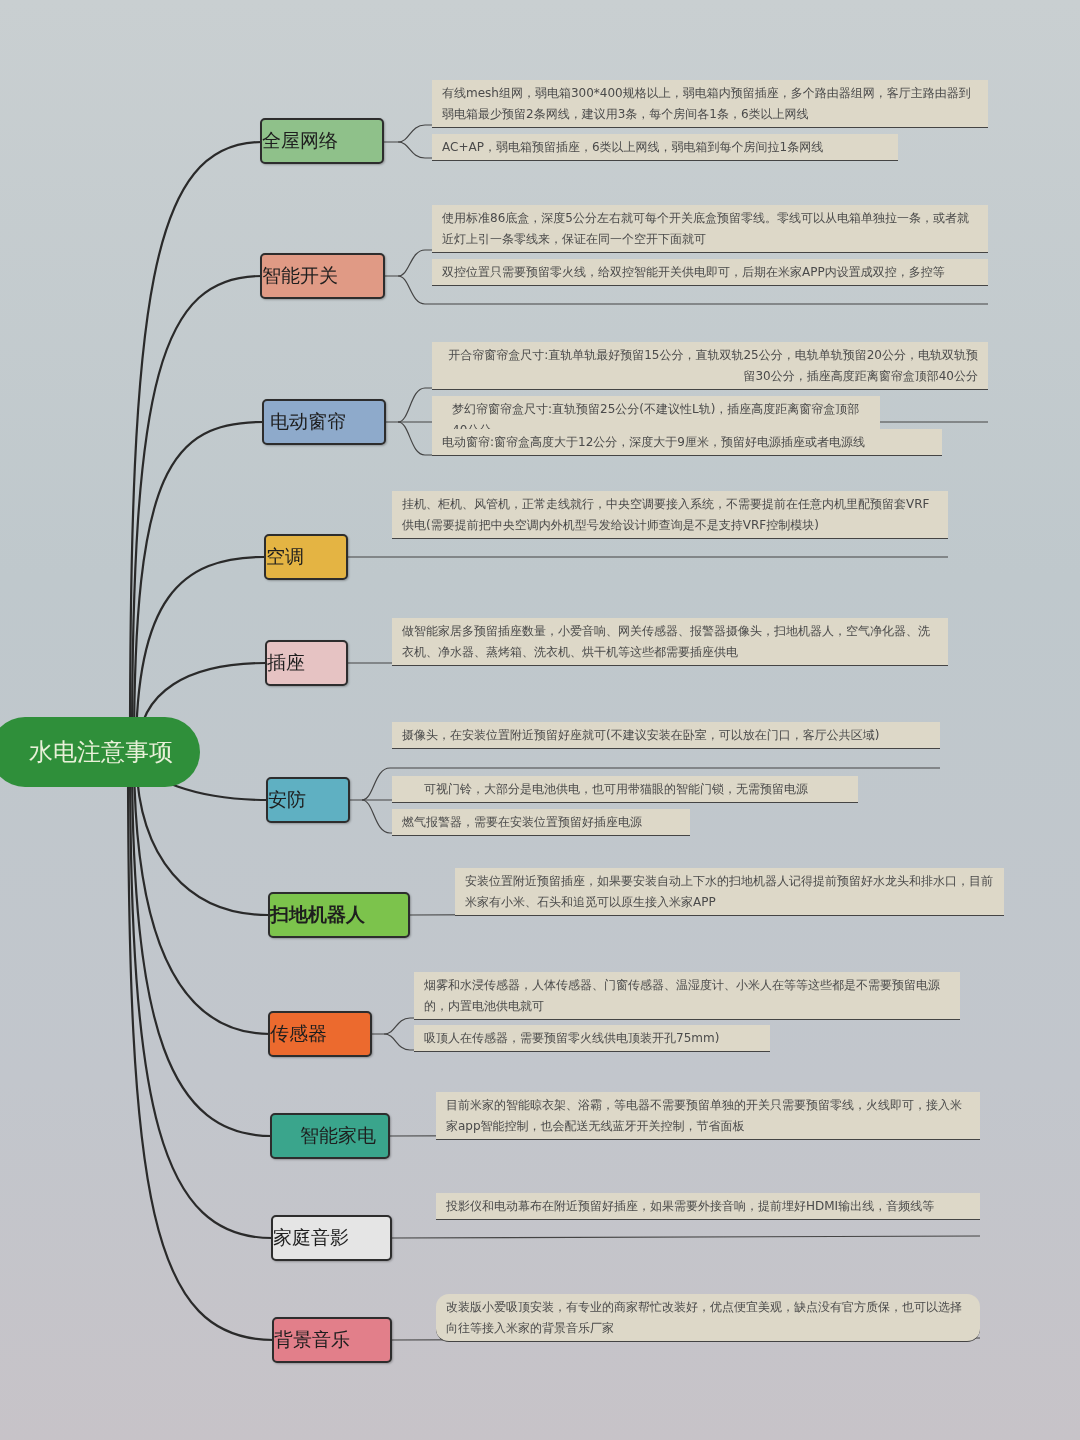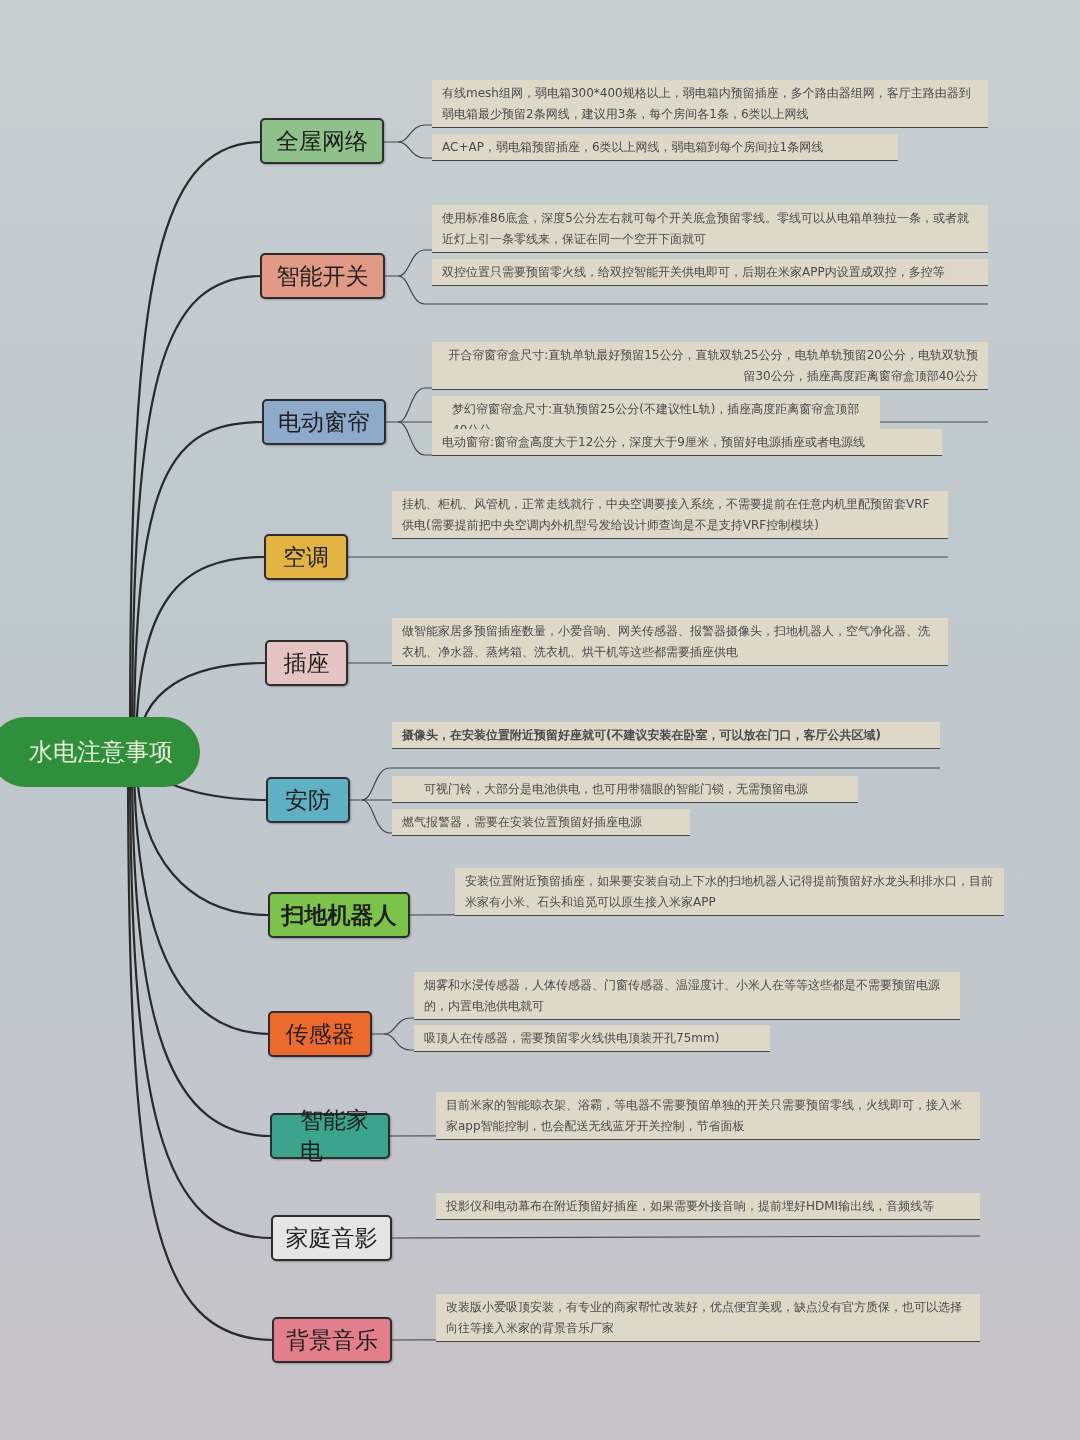--- a/index.html
+++ b/index.html
@@ -4,21 +4,21 @@
 <style>
   html,body{margin:0;padding:0;}
   body{width:1080px;height:1440px;position:relative;overflow:hidden;
     background:linear-gradient(180deg,#c9cfd1 0%,#bfc8cc 40%,#c2c6cc 75%,#c7c3c8 100%);
     font-family:"DejaVu Sans","Liberation Sans",sans-serif;}
   svg.links{position:absolute;left:0;top:0;}
   .root{position:absolute;left:-10px;top:717px;width:210px;height:70px;border-radius:35px;
     background:#2f8f3a;color:#e8f0d8;font-size:24px;display:flex;align-items:center;justify-content:center;
     box-sizing:border-box;padding-left:12px;}
   .node{position:absolute;height:46px;border:2px solid #2d2d2d;border-radius:5px;
-    display:flex;align-items:center;justify-content:center;font-size:23px;color:#1e1e1e;box-sizing:border-box;
+    display:flex;align-items:center;font-size:19px;color:#1e1e1e;box-sizing:border-box;
     box-shadow:1px 1px 2px rgba(0,0,0,0.25);}
   .leaf{position:absolute;background:#ddd8c8;color:#4a4a4a;font-size:12px;line-height:21px;
     padding:3px 10px 2px 10px;box-sizing:border-box;border-bottom:1.5px solid #444;}
 </style>
 </head>
 <body>
 
 <svg class="links" width="1080" height="1440">
   <g fill="none" stroke="#2a2a2a" stroke-width="2.2">
     <path d="M130 752 C130 300, 150 142, 262 142"></path>
@@ -75,41 +75,41 @@
 </div>
 <div class="leaf" style="left:432px;top:80px;width:556px;">有线mesh组网，弱电箱300*400规格以上，弱电箱内预留插座，多个路由器组网，客厅主路由器到弱电箱最少预留2条网线，建议用3条，每个房间各1条，6类以上网线</div>
 <div class="leaf" style="left:432px;top:134px;width:466px;">AC+AP，弱电箱预留插座，6类以上网线，弱电箱到每个房间拉1条网线</div>
 
 <div class="node" style="left:260px;top:253px;width:125px;background:#e09a85;">
   <span>智能开关</span>
 </div>
 <div class="leaf" style="left:432px;top:205px;width:556px;">使用标准86底盒，深度5公分左右就可每个开关底盒预留零线。零线可以从电箱单独拉一条，或者就近灯上引一条零线来，保证在同一个空开下面就可</div>
 <div class="leaf" style="left:432px;top:259px;width:556px;">双控位置只需要预留零火线，给双控智能开关供电即可，后期在米家APP内设置成双控，多控等</div>
 
-<div class="node" style="left:262px;top:399px;width:124px;background:#8eaacb;">
+<div class="node" style="left:262px;top:399px;width:124px;background:#8eaacb;padding-left:6px;">
   <span>电动窗帘</span>
 </div>
 <div class="leaf" style="left:432px;top:342px;width:556px;text-align:right;">开合帘窗帘盒尺寸:直轨单轨最好预留15公分，直轨双轨25公分，电轨单轨预留20公分，电轨双轨预留30公分，插座高度距离窗帘盒顶部40公分</div>
 <div class="leaf" style="left:432px;top:396px;width:448px;padding-left:20px;">梦幻帘窗帘盒尺寸:直轨预留25公分(不建议性L轨)，插座高度距离窗帘盒顶部40公分</div>
 <div class="leaf" style="left:432px;top:429px;width:510px;">电动窗帘:窗帘盒高度大于12公分，深度大于9厘米，预留好电源插座或者电源线</div>
 
 <div class="node" style="left:264px;top:534px;width:84px;background:#e4b443;">
   <span>空调</span>
 </div>
 <div class="leaf" style="left:392px;top:491px;width:556px;">挂机、柜机、风管机，正常走线就行，中央空调要接入系统，不需要提前在任意内机里配预留套VRF供电(需要提前把中央空调内外机型号发给设计师查询是不是支持VRF控制模块)</div>
 
 <div class="node" style="left:265px;top:640px;width:83px;background:#e6c3c3;">
   <span>插座</span>
 </div>
 <div class="leaf" style="left:392px;top:618px;width:556px;">做智能家居多预留插座数量，小爱音响、网关传感器、报警器摄像头，扫地机器人，空气净化器、洗衣机、净水器、蒸烤箱、洗衣机、烘干机等这些都需要插座供电</div>
 
 <div class="node" style="left:266px;top:777px;width:84px;background:#5fb0c2;">
   <span>安防</span>
 </div>
-<div class="leaf" style="left:392px;top:722px;width:548px;font-weight:bold;">摄像头，在安装位置附近预留好座就可(不建议安装在卧室，可以放在门口，客厅公共区域)</div>
+<div class="leaf" style="left:392px;top:722px;width:548px;">摄像头，在安装位置附近预留好座就可(不建议安装在卧室，可以放在门口，客厅公共区域)</div>
 <div class="leaf" style="left:392px;top:776px;width:466px;padding-left:32px;">可视门铃，大部分是电池供电，也可用带猫眼的智能门锁，无需预留电源</div>
 <div class="leaf" style="left:392px;top:809px;width:298px;">燃气报警器，需要在安装位置预留好插座电源</div>
 
 <div class="node" style="left:268px;top:892px;width:142px;background:#7cc34c;font-weight:bold;">
   <span>扫地机器人</span>
 </div>
 <div class="leaf" style="left:455px;top:868px;width:549px;">安装位置附近预留插座，如果要安装自动上下水的扫地机器人记得提前预留好水龙头和排水口，目前米家有小米、石头和追觅可以原生接入米家APP</div>
 
 <div class="node" style="left:268px;top:1011px;width:104px;background:#ec6a2e;">
   <span>传感器</span>
@@ -123,13 +123,13 @@
 <div class="leaf" style="left:436px;top:1092px;width:544px;">目前米家的智能晾衣架、浴霸，等电器不需要预留单独的开关只需要预留零线，火线即可，接入米家app智能控制，也会配送无线蓝牙开关控制，节省面板</div>
 
 <div class="node" style="left:271px;top:1215px;width:121px;background:#e5e5e5;">
   <span>家庭音影</span>
 </div>
 <div class="leaf" style="left:436px;top:1193px;width:544px;">投影仪和电动幕布在附近预留好插座，如果需要外接音响，提前埋好HDMI输出线，音频线等</div>
 
 <div class="node" style="left:272px;top:1317px;width:120px;background:#e27f8a;">
   <span>背景音乐</span>
 </div>
-<div class="leaf" style="left:436px;top:1294px;width:544px;">改装版小爱吸顶安装，有专业的商家帮忙改装好，优点便宜美观，缺点没有官方质保，也可以选择向往等接入米家的背景音乐厂家</div>
+<div class="leaf" style="left:436px;top:1294px;width:544px;border-radius:13px;">改装版小爱吸顶安装，有专业的商家帮忙改装好，优点便宜美观，缺点没有官方质保，也可以选择向往等接入米家的背景音乐厂家</div>
 
 </body></html>

